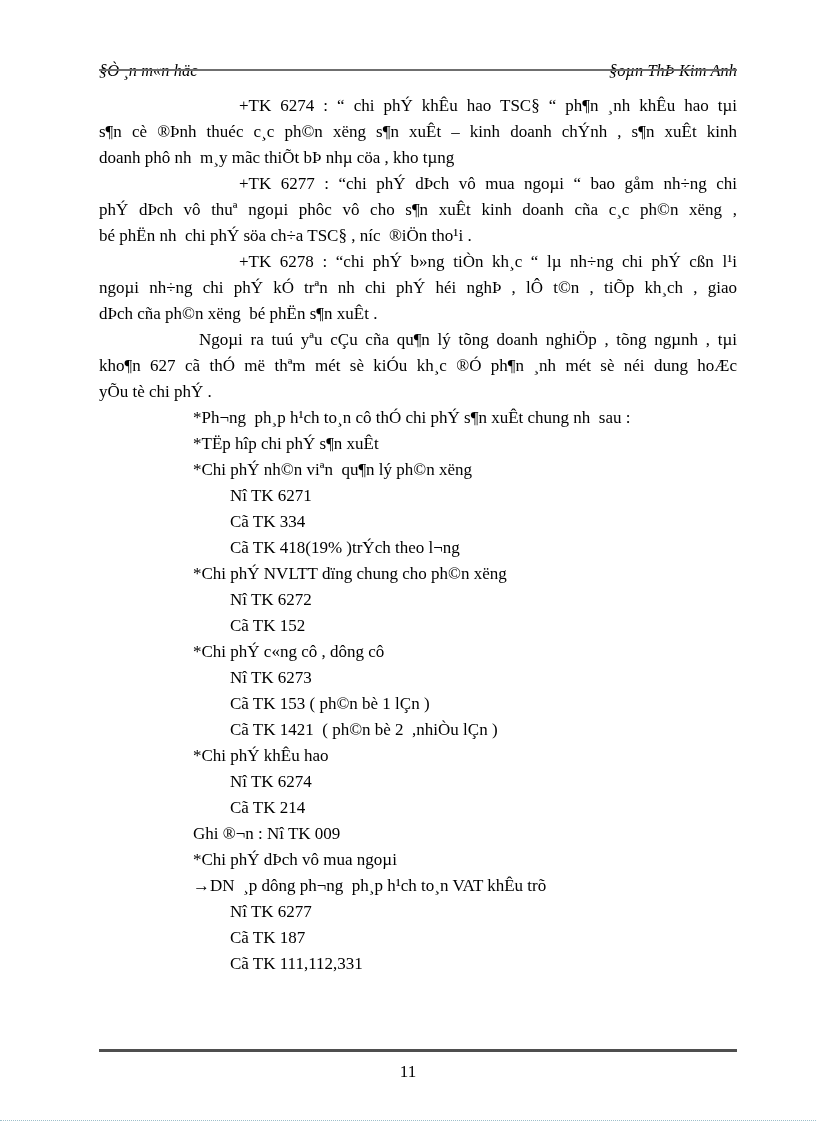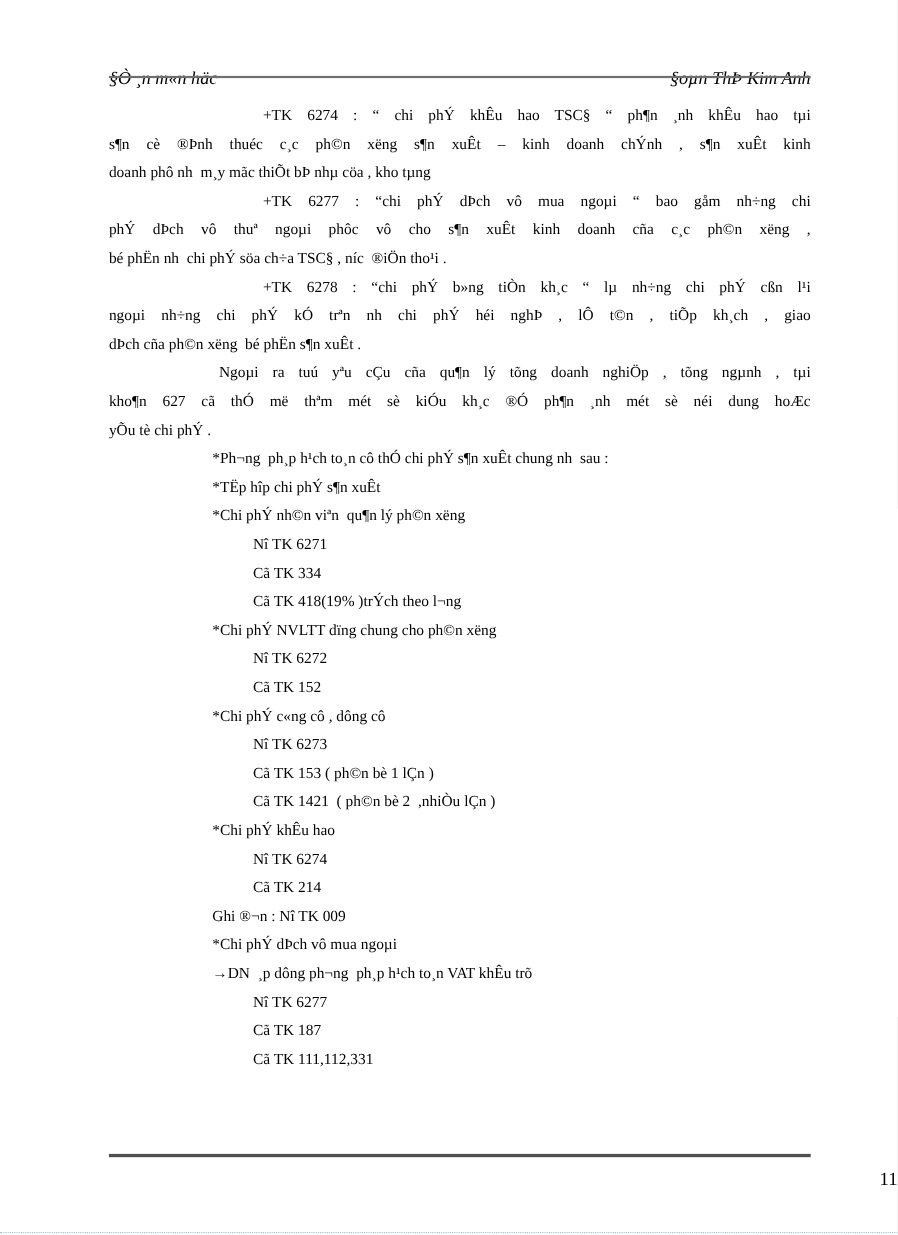--- a/index.html
+++ b/index.html
@@ -16,37 +16,37 @@
     position:absolute;top:44px;left:99px;width:638px;
     display:flex;justify-content:space-between;
     font-style:italic;font-size:16.5px;line-height:22px;margin-top:16px;
   }
   .hdr-rule{
     position:absolute;top:69px;left:99px;width:638px;height:0;
     border-top:2px solid #6f6f6f;
   }
   .body{
     position:absolute;top:93px;left:99px;width:638px;
-    font-size:14px;line-height:26px;
+    font-size:17px;line-height:26px;
   }
   .ln{min-height:26px;}
   .jl{text-align:justify;text-align-last:justify;}
   .ind-lg{text-indent:140px;}
   .ind-sm{text-indent:100px;}
   .pre{white-space:pre-wrap;}
   .ast{margin-left:94px;white-space:pre-wrap;}
   .acct{margin-left:131px;white-space:pre-wrap;}
   .ital{margin-left:79px;font-style:italic;text-decoration:underline;white-space:pre-wrap;}
   .ftr-rule{
     position:absolute;top:1049px;left:99px;width:638px;height:0;
     border-top:3px solid #4f4f4f;
   }
   .pageno{
     position:absolute;top:1062px;left:0;width:100%;
-    text-align:right;font-size:17px;
+    text-align:center;font-size:17px;
   }
   .bdots{
     position:absolute;bottom:2px;left:0;width:100%;height:0;
     border-top:1px dotted #9fc0cb;
   }
 </style>
 </head>
 <body>
 
 <div class="page">

